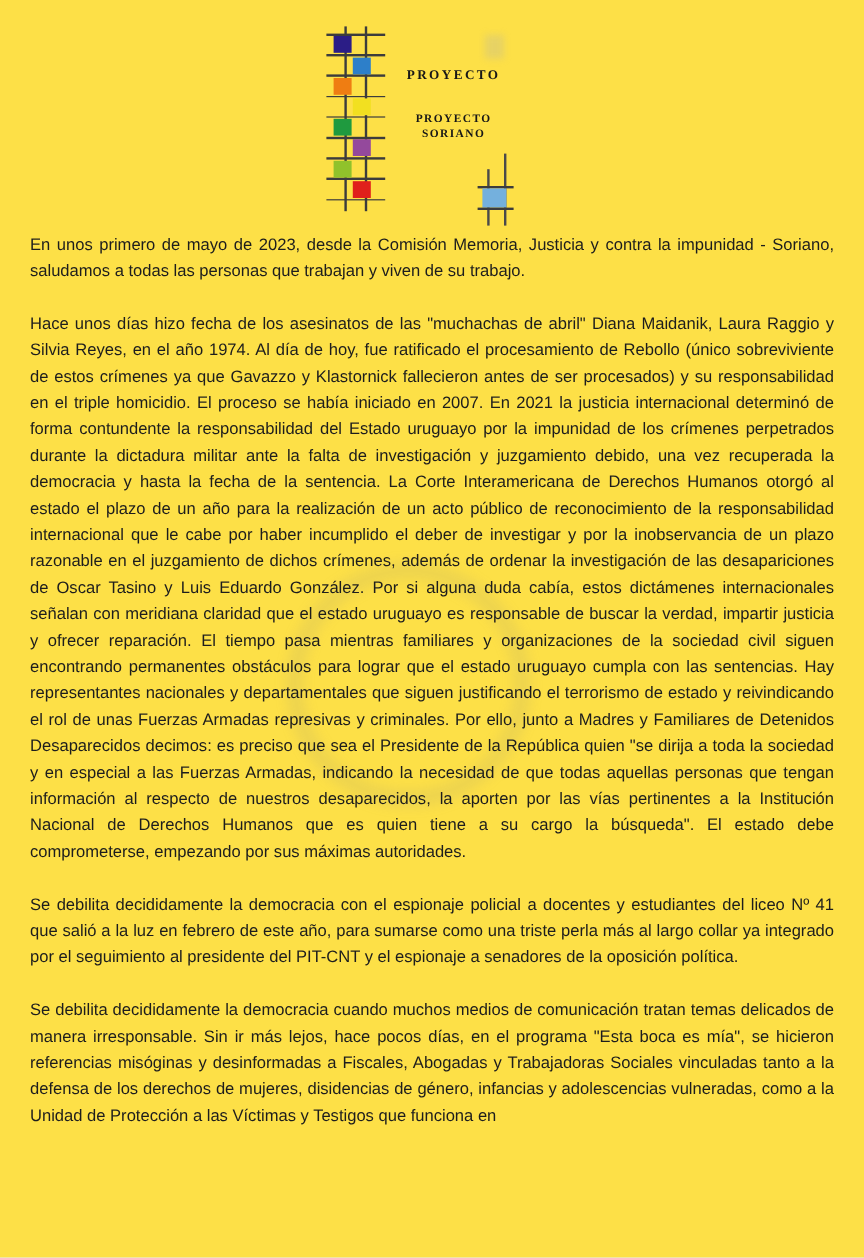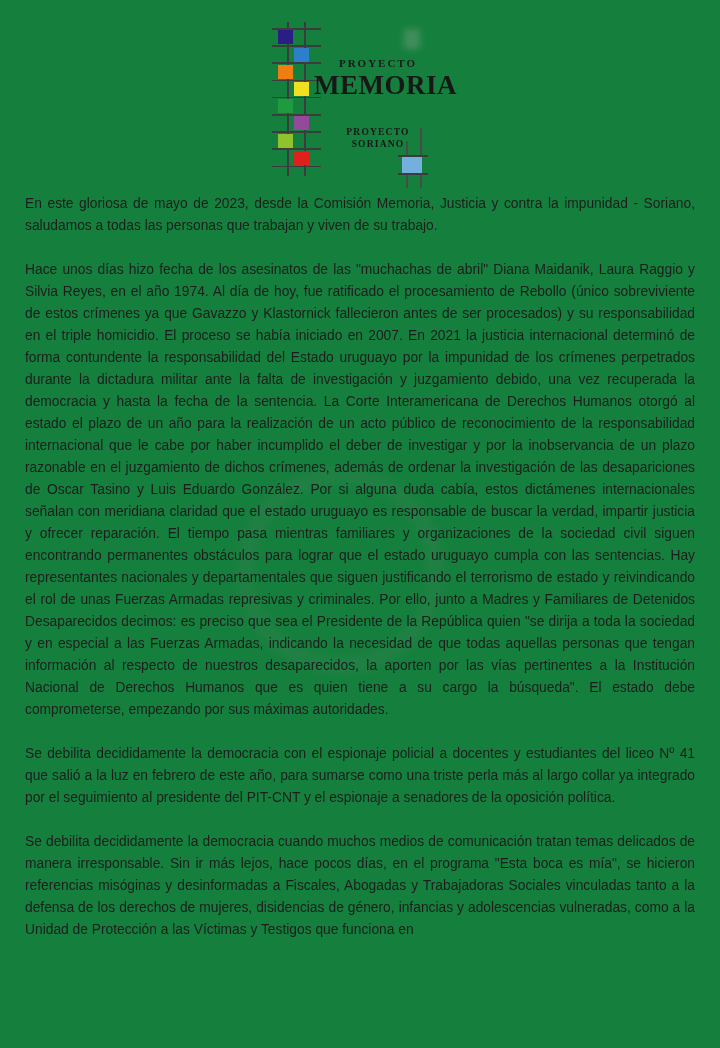--- a/index.html
+++ b/index.html
@@ -1,17 +1,17 @@
 <!DOCTYPE html>
 <html><head>
 <meta charset="utf-8">
 <style>
   html,body{margin:0;padding:0;background:#e8e8e8;}
   .page{
-    position:relative;width:720px;height:1048px;background:#15803d;
+    position:relative;width:720px;height:1048px;background:#fde047;
     margin:0 auto;overflow:hidden;
     font-family:"Liberation Sans", sans-serif;
   }
 
   
   .logo{position:absolute;left:268px;top:24px;width:200px;height:152px;}
   .ladder{position:absolute;left:6px;top:2px;width:46px;height:146px;}
   .rail{position:absolute;top:-4px;bottom:-4px;width:1.8px;background:#3c3c3c;}
   .rail-l{left:13px;} .rail-r{left:30px;}
   .rung{position:absolute;left:-2px;width:49px;height:1.6px;background:#3c3c3c;}
@@ -77,39 +77,38 @@
           <div class="sq" style="top: 56px; left: 20px; background: rgb(242, 224, 32);"></div>
           <div class="sq" style="top: 73.2px; left: 4px; background: rgb(31, 154, 63);"></div>
           <div class="sq" style="top: 90.4px; left: 20px; background: rgb(148, 73, 156);"></div>
           <div class="sq" style="top: 107.6px; left: 4px; background: rgb(144, 194, 43);"></div>
           <div class="sq" style="top: 124.8px; left: 20px; background: rgb(224, 32, 27);"></div>
         </div>
     </div>
 
     <div class="logo-text">
       <div class="proyecto">PROYECTO</div>
-      <div class="memoria">MEMORIA</div>
       <div class="location">
         <div>PROYECTO</div>
         <div>SORIANO</div>
       </div>
     </div>
 
     <div class="accent">
       <div class="acc-rail acc-rail-l"></div>
       <div class="acc-rail acc-rail-r"></div>
       <div class="acc-rung acc-rung-t"></div>
       <div class="acc-sq" style="background: rgb(116, 176, 221);"></div>
       <div class="acc-rung acc-rung-b"></div>
     </div>
   </div>
 
   <div class="smudge"></div>
   <div class="watermark"></div>
 
   <div class="content">
-    <p>En este gloriosa de mayo de 2023, desde la Comisión Memoria, Justicia y contra la impunidad - Soriano, saludamos a todas las personas que trabajan y viven de su trabajo.</p>
+    <p>En unos primero de mayo de 2023, desde la Comisión Memoria, Justicia y contra la impunidad - Soriano, saludamos a todas las personas que trabajan y viven de su trabajo.</p>
     <p>Hace unos días hizo fecha de los asesinatos de las "muchachas de abril" Diana Maidanik, Laura Raggio y Silvia Reyes, en el año 1974. Al día de hoy, fue ratificado el procesamiento de Rebollo (único sobreviviente de estos crímenes ya que Gavazzo y Klastornick fallecieron antes de ser procesados) y su responsabilidad en el triple homicidio. El proceso se había iniciado en 2007. En 2021 la justicia internacional determinó de forma contundente la responsabilidad del Estado uruguayo por la impunidad de los crímenes perpetrados durante la dictadura militar ante la falta de investigación y juzgamiento debido, una vez recuperada la democracia y hasta la fecha de la sentencia. La Corte Interamericana de Derechos Humanos otorgó al estado el plazo de un año para la realización de un acto público de reconocimiento de la responsabilidad internacional que le cabe por haber incumplido el deber de investigar y por la inobservancia de un plazo razonable en el juzgamiento de dichos crímenes, además de ordenar la investigación de las desapariciones de Oscar Tasino y Luis Eduardo González. Por si alguna duda cabía, estos dictámenes internacionales señalan con meridiana claridad que el estado uruguayo es responsable de buscar la verdad, impartir justicia y ofrecer reparación. El tiempo pasa mientras familiares y organizaciones de la sociedad civil siguen encontrando permanentes obstáculos para lograr que el estado uruguayo cumpla con las sentencias. Hay representantes nacionales y departamentales que siguen justificando el terrorismo de estado y reivindicando el rol de unas Fuerzas Armadas represivas y criminales. Por ello, junto a Madres y Familiares de Detenidos Desaparecidos decimos: es preciso que sea el Presidente de la República quien "se dirija a toda la sociedad y en especial a las Fuerzas Armadas, indicando la necesidad de que todas aquellas personas que tengan información al respecto de nuestros desaparecidos, la aporten por las vías pertinentes a la Institución Nacional de Derechos Humanos que es quien tiene a su cargo la búsqueda". El estado debe comprometerse, empezando por sus máximas autoridades.</p>
     <p>Se debilita decididamente la democracia con el espionaje policial a docentes y estudiantes del liceo Nº 41 que salió a la luz en febrero de este año, para sumarse como una triste perla más al largo collar ya integrado por el seguimiento al presidente del PIT-CNT y el espionaje a senadores de la oposición política.</p>
     <p>Se debilita decididamente la democracia cuando muchos medios de comunicación tratan temas delicados de manera irresponsable. Sin ir más lejos, hace pocos días, en el programa "Esta boca es mía", se hicieron referencias misóginas y desinformadas a Fiscales, Abogadas y Trabajadoras Sociales vinculadas tanto a la defensa de los derechos de mujeres, disidencias de género, infancias y adolescencias vulneradas, como a la Unidad de Protección a las Víctimas y Testigos que funciona en</p>
   </div>
 
 </div>
 
 </body></html>

